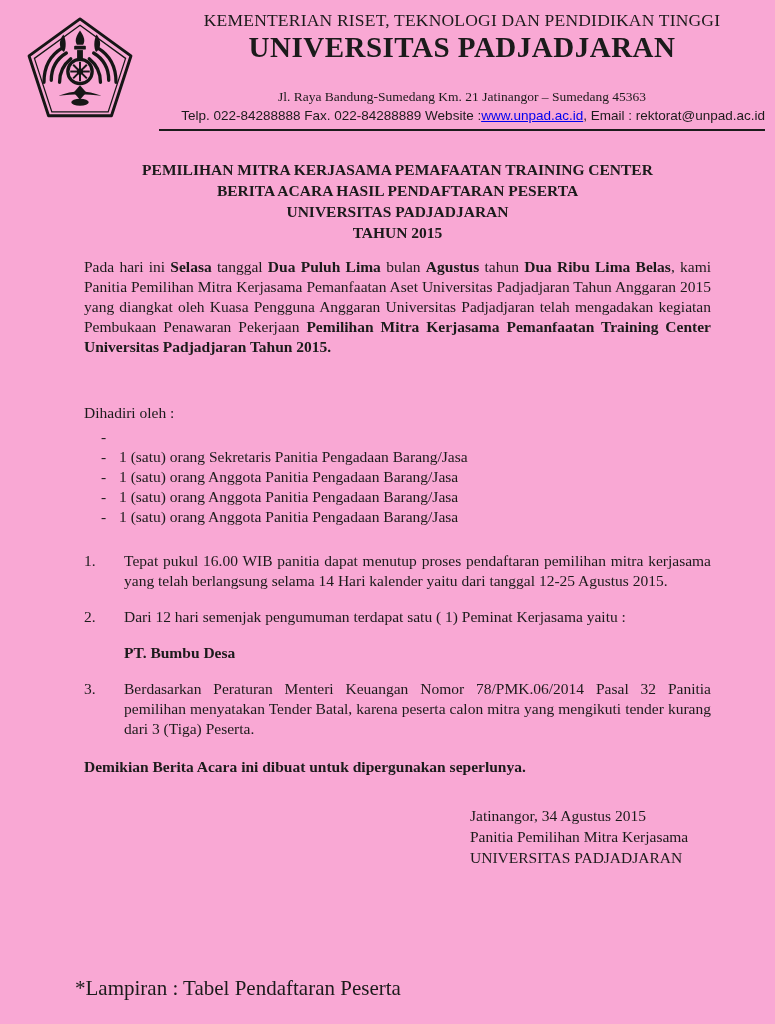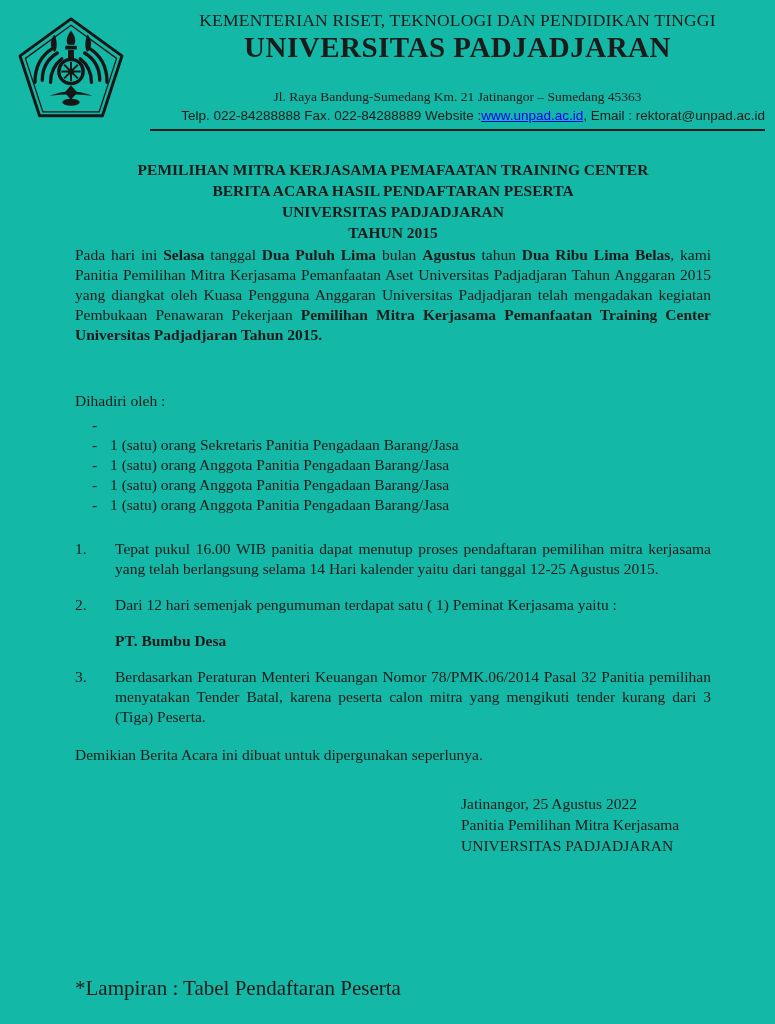--- a/index.html
+++ b/index.html
@@ -4,59 +4,60 @@
 <style>
   * { box-sizing: border-box; margin: 0; padding: 0; }
   html, body { background: #e9e9e9; }
   body { font-family: "Liberation Serif", serif; }
 
   .page {
     position: relative;
     width: 775px;
     height: 1024px;
     margin: 0 auto;
-    background: #14b8a6;
+    background: #f9a8d4;
     color: #1b1b1b;
     overflow: hidden;
+    padding-left: 9px;
   }
 
   
   .letterhead { position: relative; padding-top: 10px; }
   .logo-wrap { position: absolute; left: 12px; top: 16px; width: 118px; height: 112px; }
   .head-text { margin-left: 150px; margin-right: 10px; text-align: center; }
   .ministry { font-size: 17.5px; letter-spacing: 0.2px; line-height: 20px; }
   .university { font-size: 29px; font-weight: bold; letter-spacing: 0.5px; line-height: 33px; margin-top: 1px; }
   .address { font-family: Liberation Serif, serif; font-size: 13.5px; line-height: 17px; margin-top: 24px; }
   .contact { font-family: "Liberation Sans", sans-serif; font-size: 13.5px; line-height: 17px; margin-top: 2px; text-align: right; }
   .contact a { color: #0000ee; text-decoration: underline; }
   .head-rule { border: none; border-top: 2px solid #1b1b1b; margin-top: 5px; }
 
   
   .content { padding: 0 64px 0 75px; font-size: 15.5px; line-height: 20px; }
 
   .title-block { margin-top: 28px; text-align: center; font-weight: bold; font-size: 15.5px; line-height: 21px; }
   .title-block .nomor { font-weight: normal; }
 
-  .opening { margin-top: 2px; text-align: justify; }
+  .opening { margin-top: 14px; text-align: justify; }
 
   .attendees-label { margin-top: 46px; }
   .attendee-list { margin-top: 4px; }
   .attendee-row { display: flex; padding-left: 17px; }
   .attendee-row .dash { width: 18px; flex: 0 0 18px; }
 
   .results-intro { margin-top: 28px; white-space: pre-wrap; }
 
   .num-item { display: flex; margin-top: 24px; }
   .num-item.tight { margin-top: 16px; }
   .num-item .no { width: 40px; flex: 0 0 40px; }
   .num-item .txt { flex: 1; text-align: justify; }
 
   .participant { margin: 16px 0 0 40px; font-weight: bold; }
 
-  .closing { margin-top: 18px; }
+  .closing { margin-top: 18px; font-weight: bold; }
 
   .signature { margin-top: 28px; margin-left: 386px; line-height: 21px; }
 
   .footnote { position: absolute; left: 75px; top: 976px; font-size: 21px; }
 
   b { font-weight: bold; }
 </style>
 </head>
 <body>
 
@@ -157,21 +158,21 @@
     <div class="participant">PT. Bumbu Desa</div>
 
     <div class="num-item tight">
       <span class="no">3.</span>
       <span class="txt">Berdasarkan Peraturan Menteri Keuangan Nomor 78/PMK.06/2014 Pasal 32 Panitia pemilihan menyatakan Tender Batal, karena peserta calon mitra yang mengikuti tender kurang dari 3 (Tiga) Peserta.</span>
     </div>
 
     <div class="closing">Demikian Berita Acara ini dibuat untuk dipergunakan seperlunya.</div>
 
     <div class="signature">
-      <div>Jatinangor, 25 Agustus 2022</div>
+      <div>Jatinangor, 34 Agustus 2015</div>
       <div>Panitia Pemilihan Mitra Kerjasama</div>
       <div>UNIVERSITAS PADJADJARAN</div>
     </div>
 
   </div>
 
   <div class="footnote">*Lampiran : Tabel Pendaftaran Peserta</div>
 
 </div>
 

